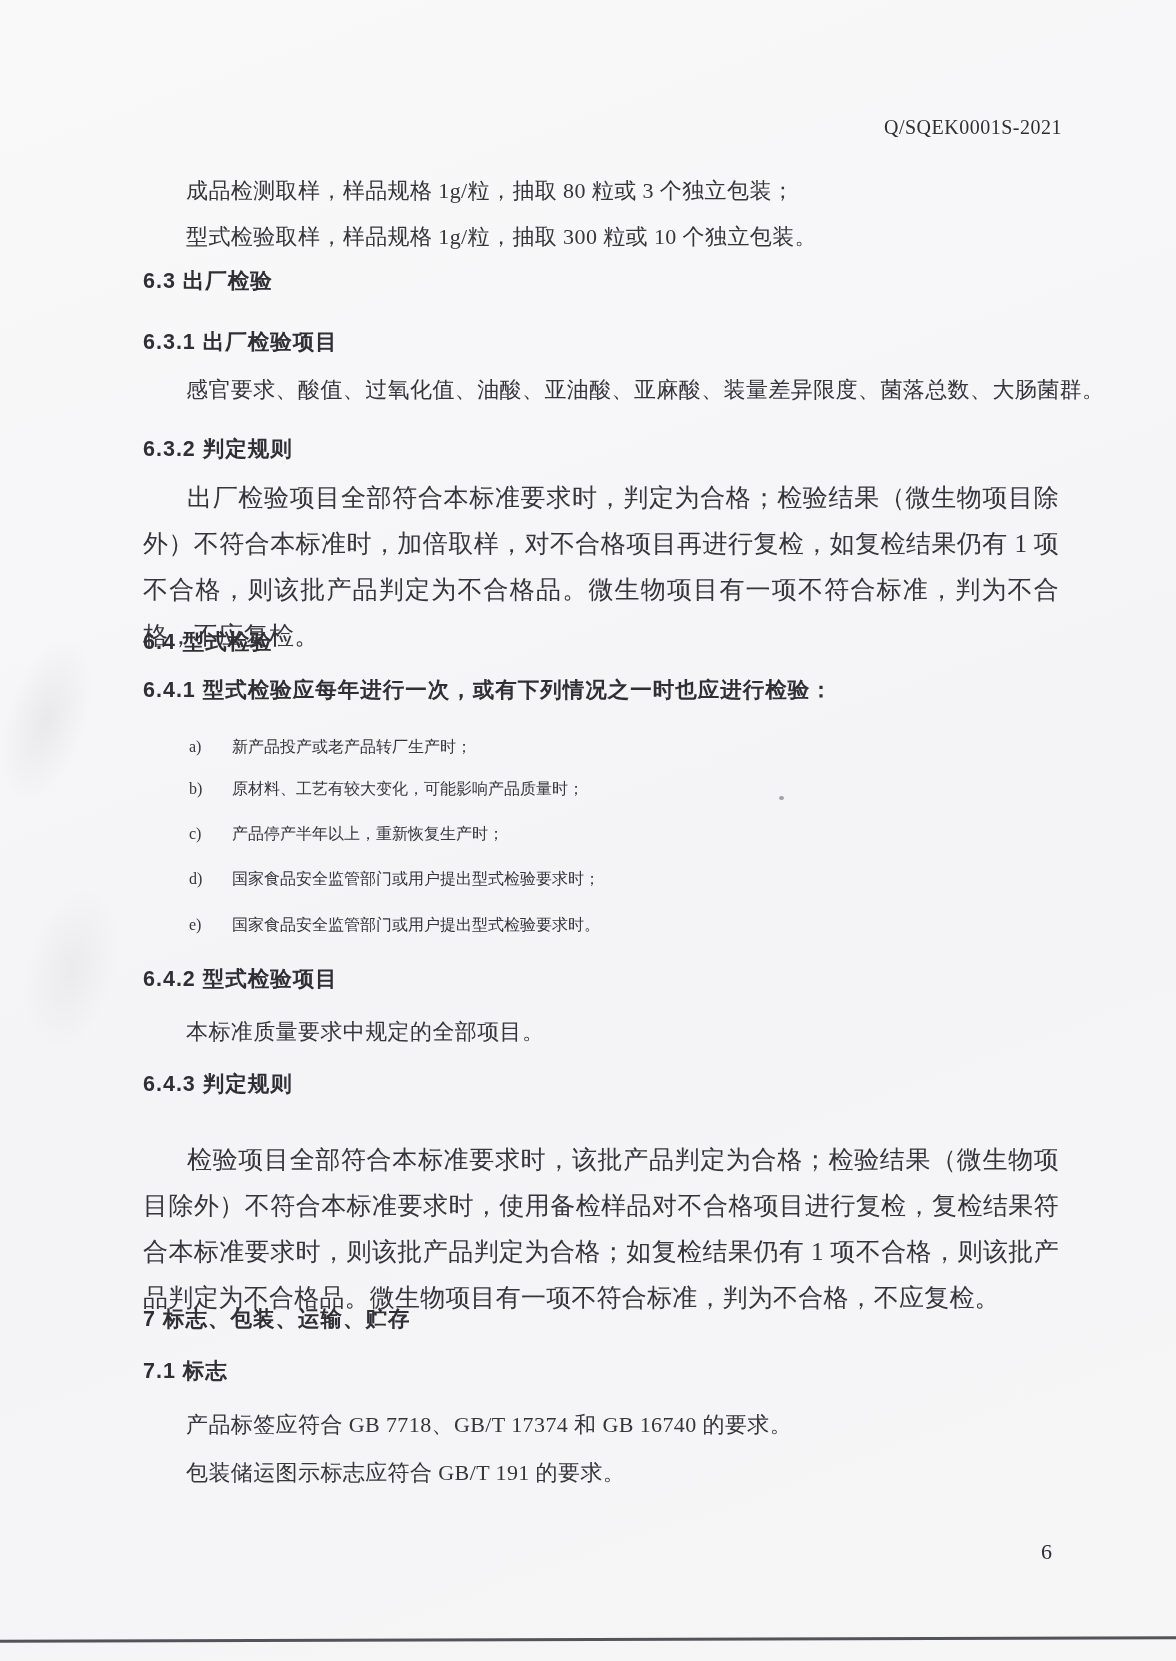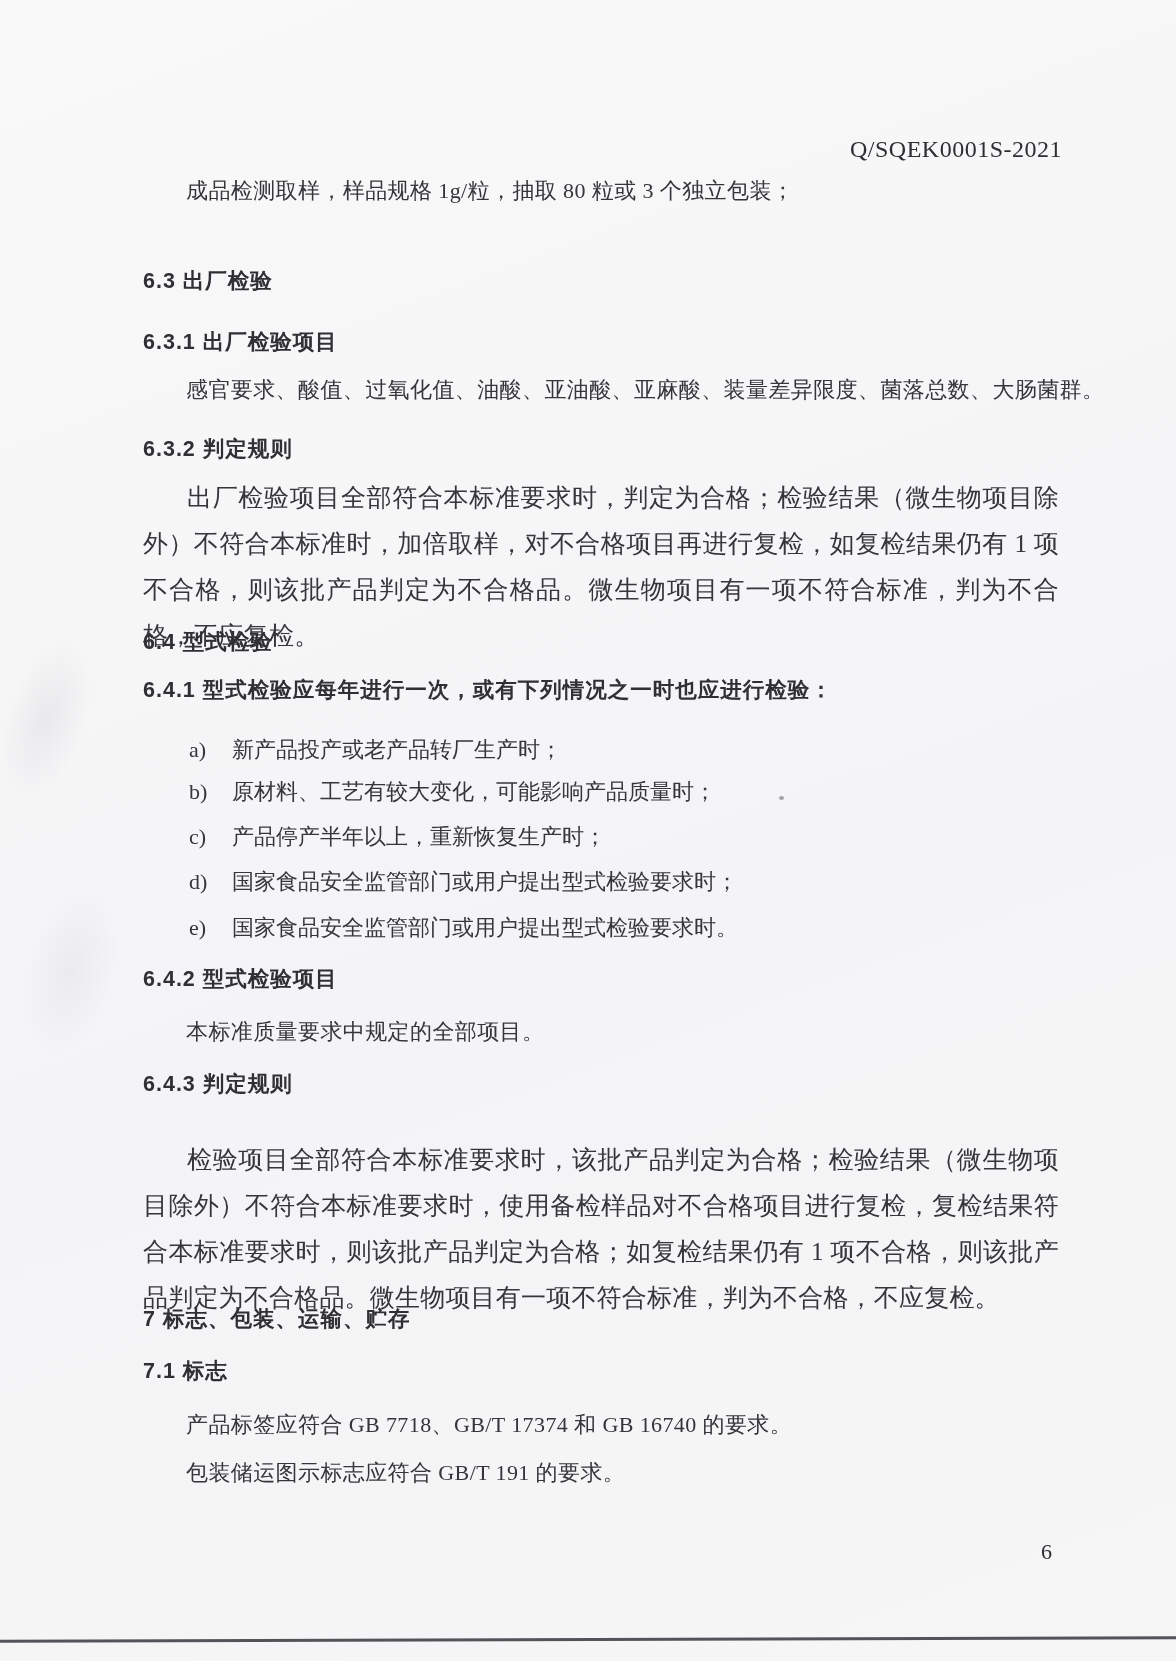--- a/index.html
+++ b/index.html
@@ -6,42 +6,42 @@
   .page {
     position:relative;
     width:1176px; height:1661px;
     margin:0 auto;
     background:linear-gradient(160deg,#f9f9fa 0%,#f4f4f6 55%,#f6f6f7 100%);
     overflow:hidden;
     font-family:"Liberation Serif", serif;
     color:#35353a;
   }
   .hdr-code {
-    position:absolute; top:136px; right:114px;
-    font-size:24px; letter-spacing:0.5px; color:#2e2e33;
+    position:absolute; top:116px; right:114px;
+    font-size:20px; letter-spacing:0.5px; color:#2e2e33;
     line-height:1.1;
   }
   .heading {
     position:absolute; left:143px;
     font-family:Liberation Sans, sans-serif;
     font-weight:bold; font-size:21.5px; color:#2f2f34;
     letter-spacing:1px; line-height:1.1; white-space:nowrap;
   }
   .para-indent {
     position:absolute; left:186px;
     font-size:22px; letter-spacing:0.4px; line-height:1.1; white-space:nowrap;
   }
   .para-block {
     position:absolute; left:143px; width:916px;
     font-size:25px; line-height:46px;
     text-align:justify; text-indent:44px; letter-spacing:0.2px;
   }
   .list-item {
     position:absolute; left:189px;
-    font-size:22px; line-height:1.1; white-space:nowrap;
+    font-size:16px; line-height:1.1; white-space:nowrap;
   }
   .list-letter { display:inline-block; width:43px; }
   .page-num {
     position:absolute; left:1041px; top:1540px;
     font-size:22px; line-height:1.1; color:#2e2e33;
   }
   .bottom-line {
     position:absolute; left:-4px; top:1638px; width:1190px; height:3px;
     background:#53535a; transform:rotate(-0.18deg);
   }
@@ -65,20 +65,21 @@
 
 <div class="page">
 
   <div class="smudge1"></div>
   <div class="smudge2"></div>
   <div class="speck"></div>
 
   <div class="hdr-code">Q/SQEK0001S-2021</div>
 
   <div class="para-indent" style="top:179px">成品检测取样，样品规格 1g/粒，抽取 80 粒或 3 个独立包装；</div>
+  <div class="para-indent" style="top:225px">型式检验取样，样品规格 1g/粒，抽取 300 粒或 10 个独立包装。</div>
 
   <div class="heading" style="top:270px">6.3 出厂检验</div>
   <div class="heading" style="top:331px">6.3.1 出厂检验项目</div>
 
   <div class="para-indent" style="top:378px">感官要求、酸值、过氧化值、油酸、亚油酸、亚麻酸、装量差异限度、菌落总数、大肠菌群。</div>
 
   <div class="heading" style="top:438px">6.3.2 判定规则</div>
 
   <div class="para-block" style="top:475px">出厂检验项目全部符合本标准要求时，判定为合格；检验结果（微生物项目除外）不符合本标准时，加倍取样，对不合格项目再进行复检，如复检结果仍有 1 项不合格，则该批产品判定为不合格品。微生物项目有一项不符合标准，判为不合格，不应复检。</div>
 

